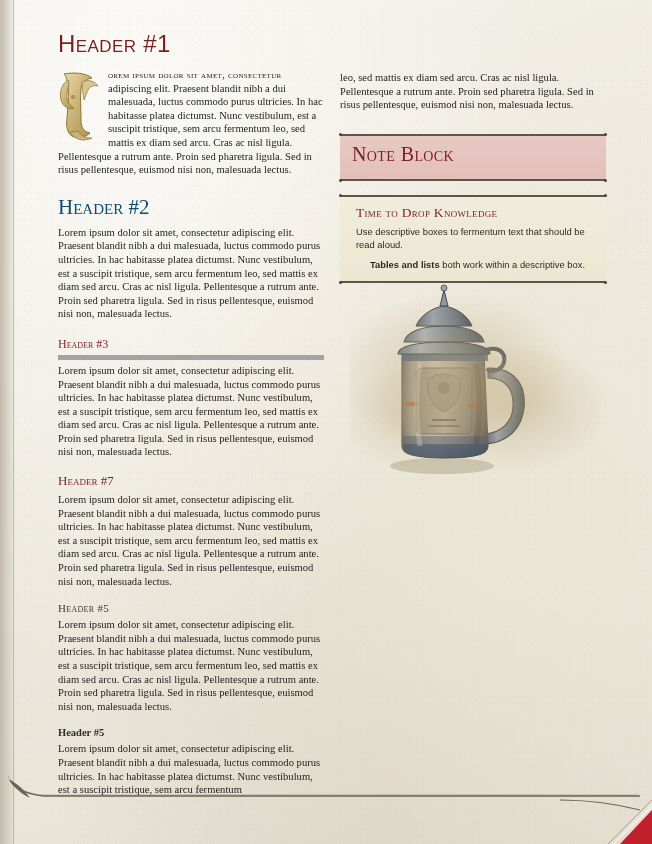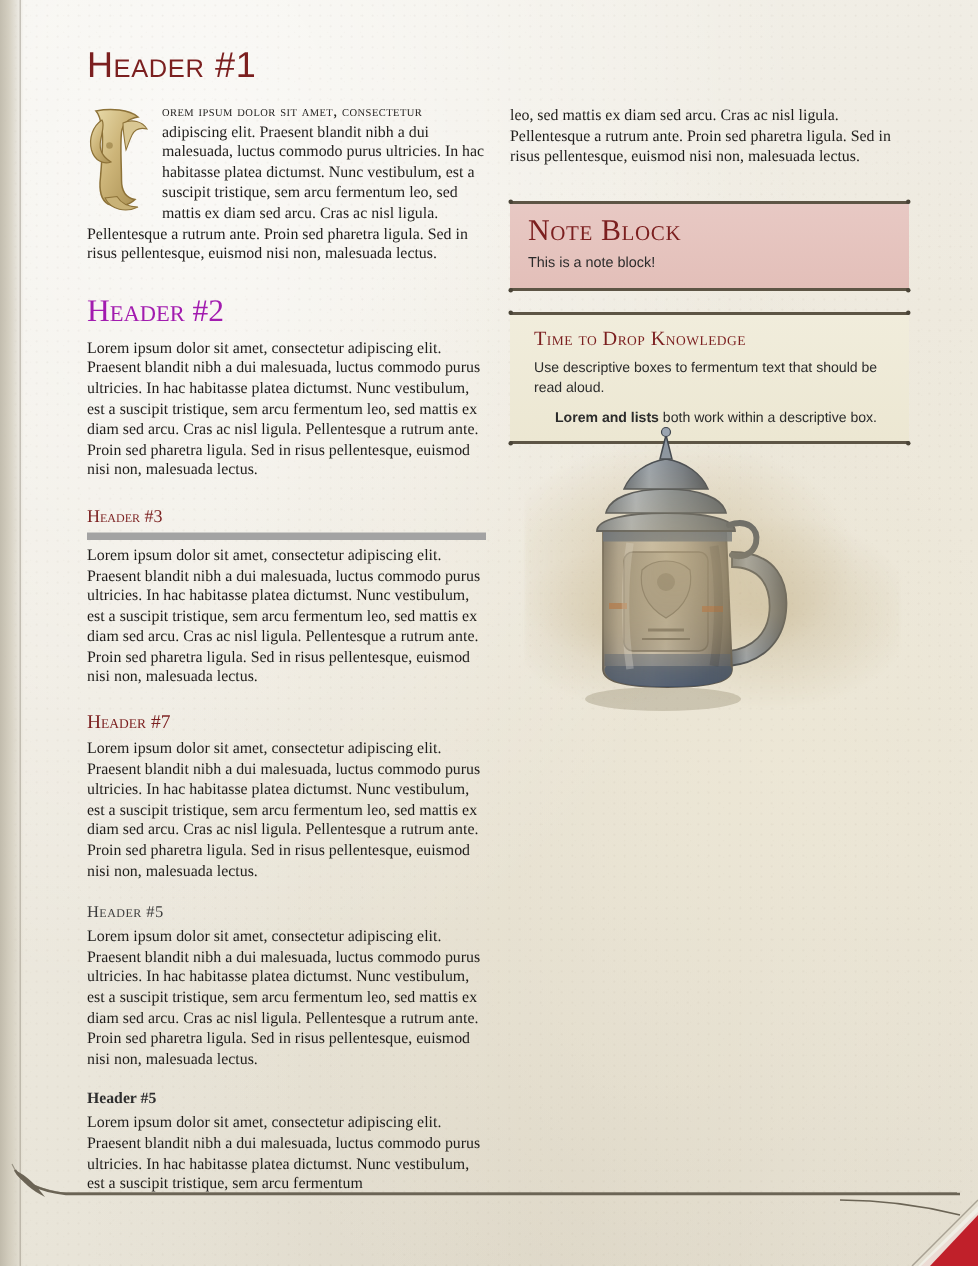--- a/index.html
+++ b/index.html
@@ -72,21 +72,21 @@
     color: #7b1f1f;
     font-size: 24px;
     margin: 0 0 10px 0;
     letter-spacing: .4px;
     font-variant: small-caps;
     text-transform: capitalize;
     font-weight: normal;
   }
   .h2 {
     font-family: "Liberation Serif", serif;
-    color: #a21caf;
+    color: #0c4a6e;
     font-size: 21px;
     margin: 18px 0 6px 0;
     font-variant: small-caps;
     font-weight: normal;
   }
   .h3 {
     font-family: "Liberation Serif", serif;
     color: #7b1f1f;
     font-size: 12px;
     margin: 16px 0 4px 0;
@@ -296,31 +296,30 @@
     <p class="body" style="margin-top:41px">leo, sed mattis ex diam sed arcu. Cras ac nisl ligula. Pellentesque a rutrum ante. Proin sed pharetra ligula. Sed in risus pellentesque, euismod nisi non, malesuada lectus.</p>
 
     <div style="height:14px"></div>
 
     <div class="note-block">
       <span class="corner tl"></span>
       <span class="corner tr"></span>
       <span class="corner bl"></span>
       <span class="corner br"></span>
       <div class="nb-title">Note Block</div>
-      <div class="nb-text">This is a note block!</div>
     </div>
 
     <div class="desc-block">
       <span class="corner tl"></span>
       <span class="corner tr"></span>
       <span class="corner bl"></span>
       <span class="corner br"></span>
       <div class="db-title">Time to Drop Knowledge</div>
       <div class="db-text">Use descriptive boxes to fermentum text that should be read aloud.</div>
-      <div class="db-text indent"><b>Lorem and lists</b><span> both work within a descriptive box.</span></div>
+      <div class="db-text indent"><b>Tables and lists</b><span> both work within a descriptive box.</span></div>
     </div>
   </div>
 
   <div id="stein-wrap">
     <div id="stein-stain"></div>
     <svg width="280" height="210" viewBox="0 0 280 210" xmlns="http://www.w3.org/2000/svg">
       <defs>
         <linearGradient id="body" x1="0" y1="0" x2="1" y2="0">
           <stop offset="0%" stop-color="#6f6a62"></stop>
           <stop offset="12%" stop-color="#a49c90"></stop>

